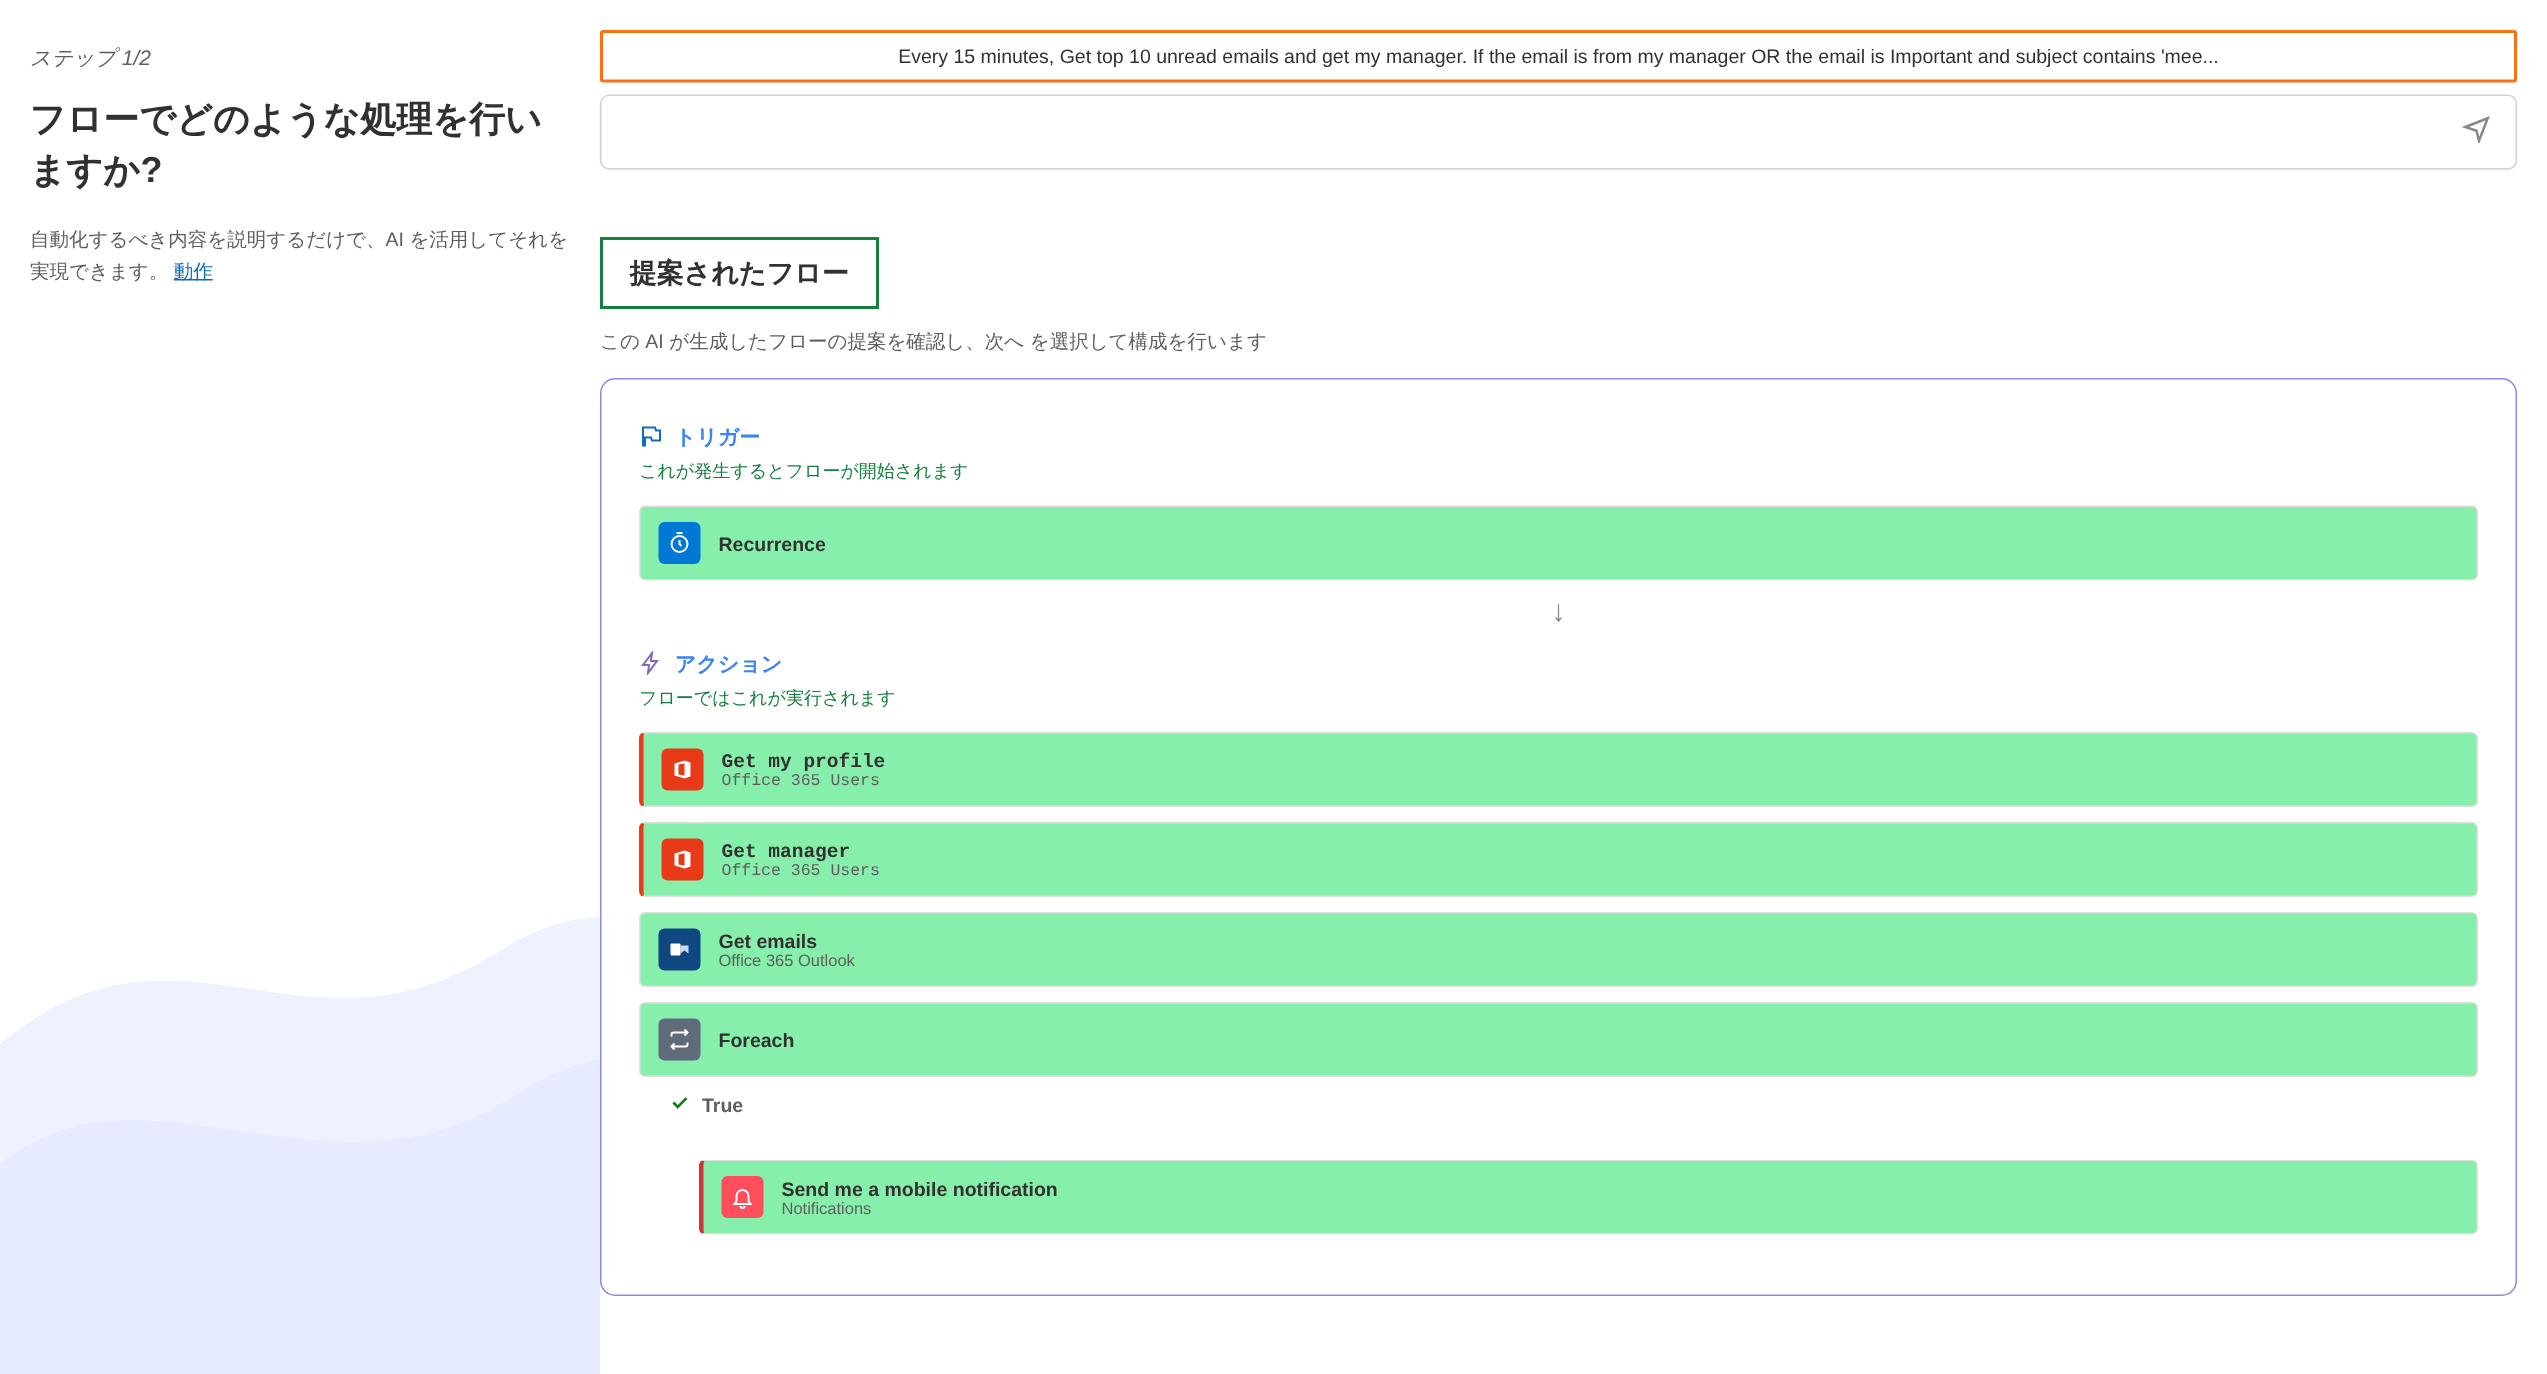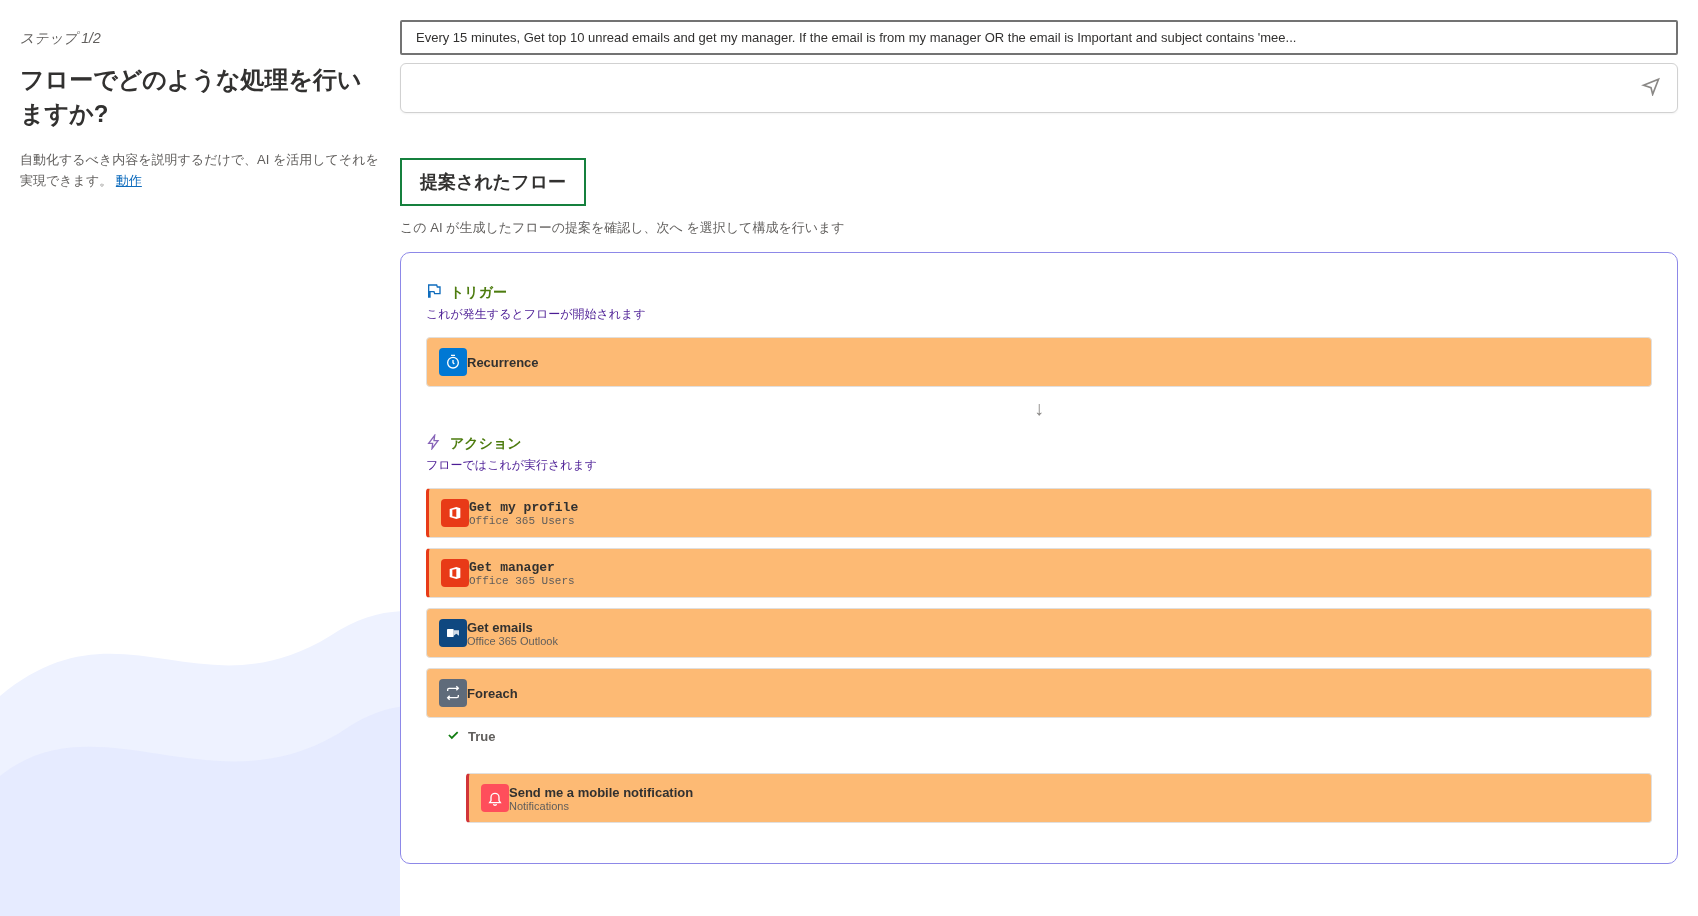--- a/index.html
+++ b/index.html
@@ -50,28 +50,29 @@
     }
     .page-desc a {
       color: #0f6cbd;
       text-decoration: underline;
     }
     .right-panel {
       flex: 1;
       padding: 20px 20px 20px 0;
     }
     .prompt-row-highlight {
-      border: 2px solid #737373;
+      border: 2px solid #f97316;
       border-radius: 2px;
       padding: 8px 14px;
       font-size: 13px;
       color: #323130;
       white-space: nowrap;
       overflow: hidden;
       text-overflow: ellipsis;
+      text-align: center;
     }
     .input-box {
       border: 1px solid #d1d1d1;
       border-radius: 6px;
       height: 50px;
       margin-top: 8px;
       position: relative;
       box-shadow: 0 1px 2px rgba(0,0,0,0.05);
     }
     .send-icon {
@@ -98,42 +99,43 @@
       margin-top: 8px;
       margin-bottom: 15px;
     }
     .flow-canvas {
       border: 1px solid #8d88e8;
       border-radius: 10px;
       padding: 30px 25px;
     }
     .flow-sect-head {
       display: flex;
-      align-items: center;
+      align-items: flex-start;
       gap: 8px;
       font-size: 14px;
       font-weight: 600;
-      color: #4d7c0f;
+      color: #3b82f6;
     }
     .flow-sect-head .trigger-icon { color: #0f6cbd; }
     .flow-sect-head .action-icon { color: #8764b8; }
     .flow-sect-sub {
       font-size: 12px;
-      color: #4c1d95;
+      color: #15803d;
       margin-top: 4px;
       margin-bottom: 14px;
     }
     .flow-card {
       border: 1px solid #e1dfdd;
       border-radius: 4px;
       display: flex;
       align-items: center;
       padding: 10px 12px;
+      gap: 12px;
       margin-bottom: 10px;
-      background: #fdba74;
+      background: #86efac;
     }
     .flow-card.accented { border-left: 3px solid #e83a17; font-family: Liberation Mono, monospace; }
     .flow-card.accent-red { border-left: 3px solid #d13438; margin-top: 28px; }
     .flow-icon {
       width: 28px;
       height: 28px;
       border-radius: 4px;
       display: flex;
       align-items: center;
       justify-content: center;

